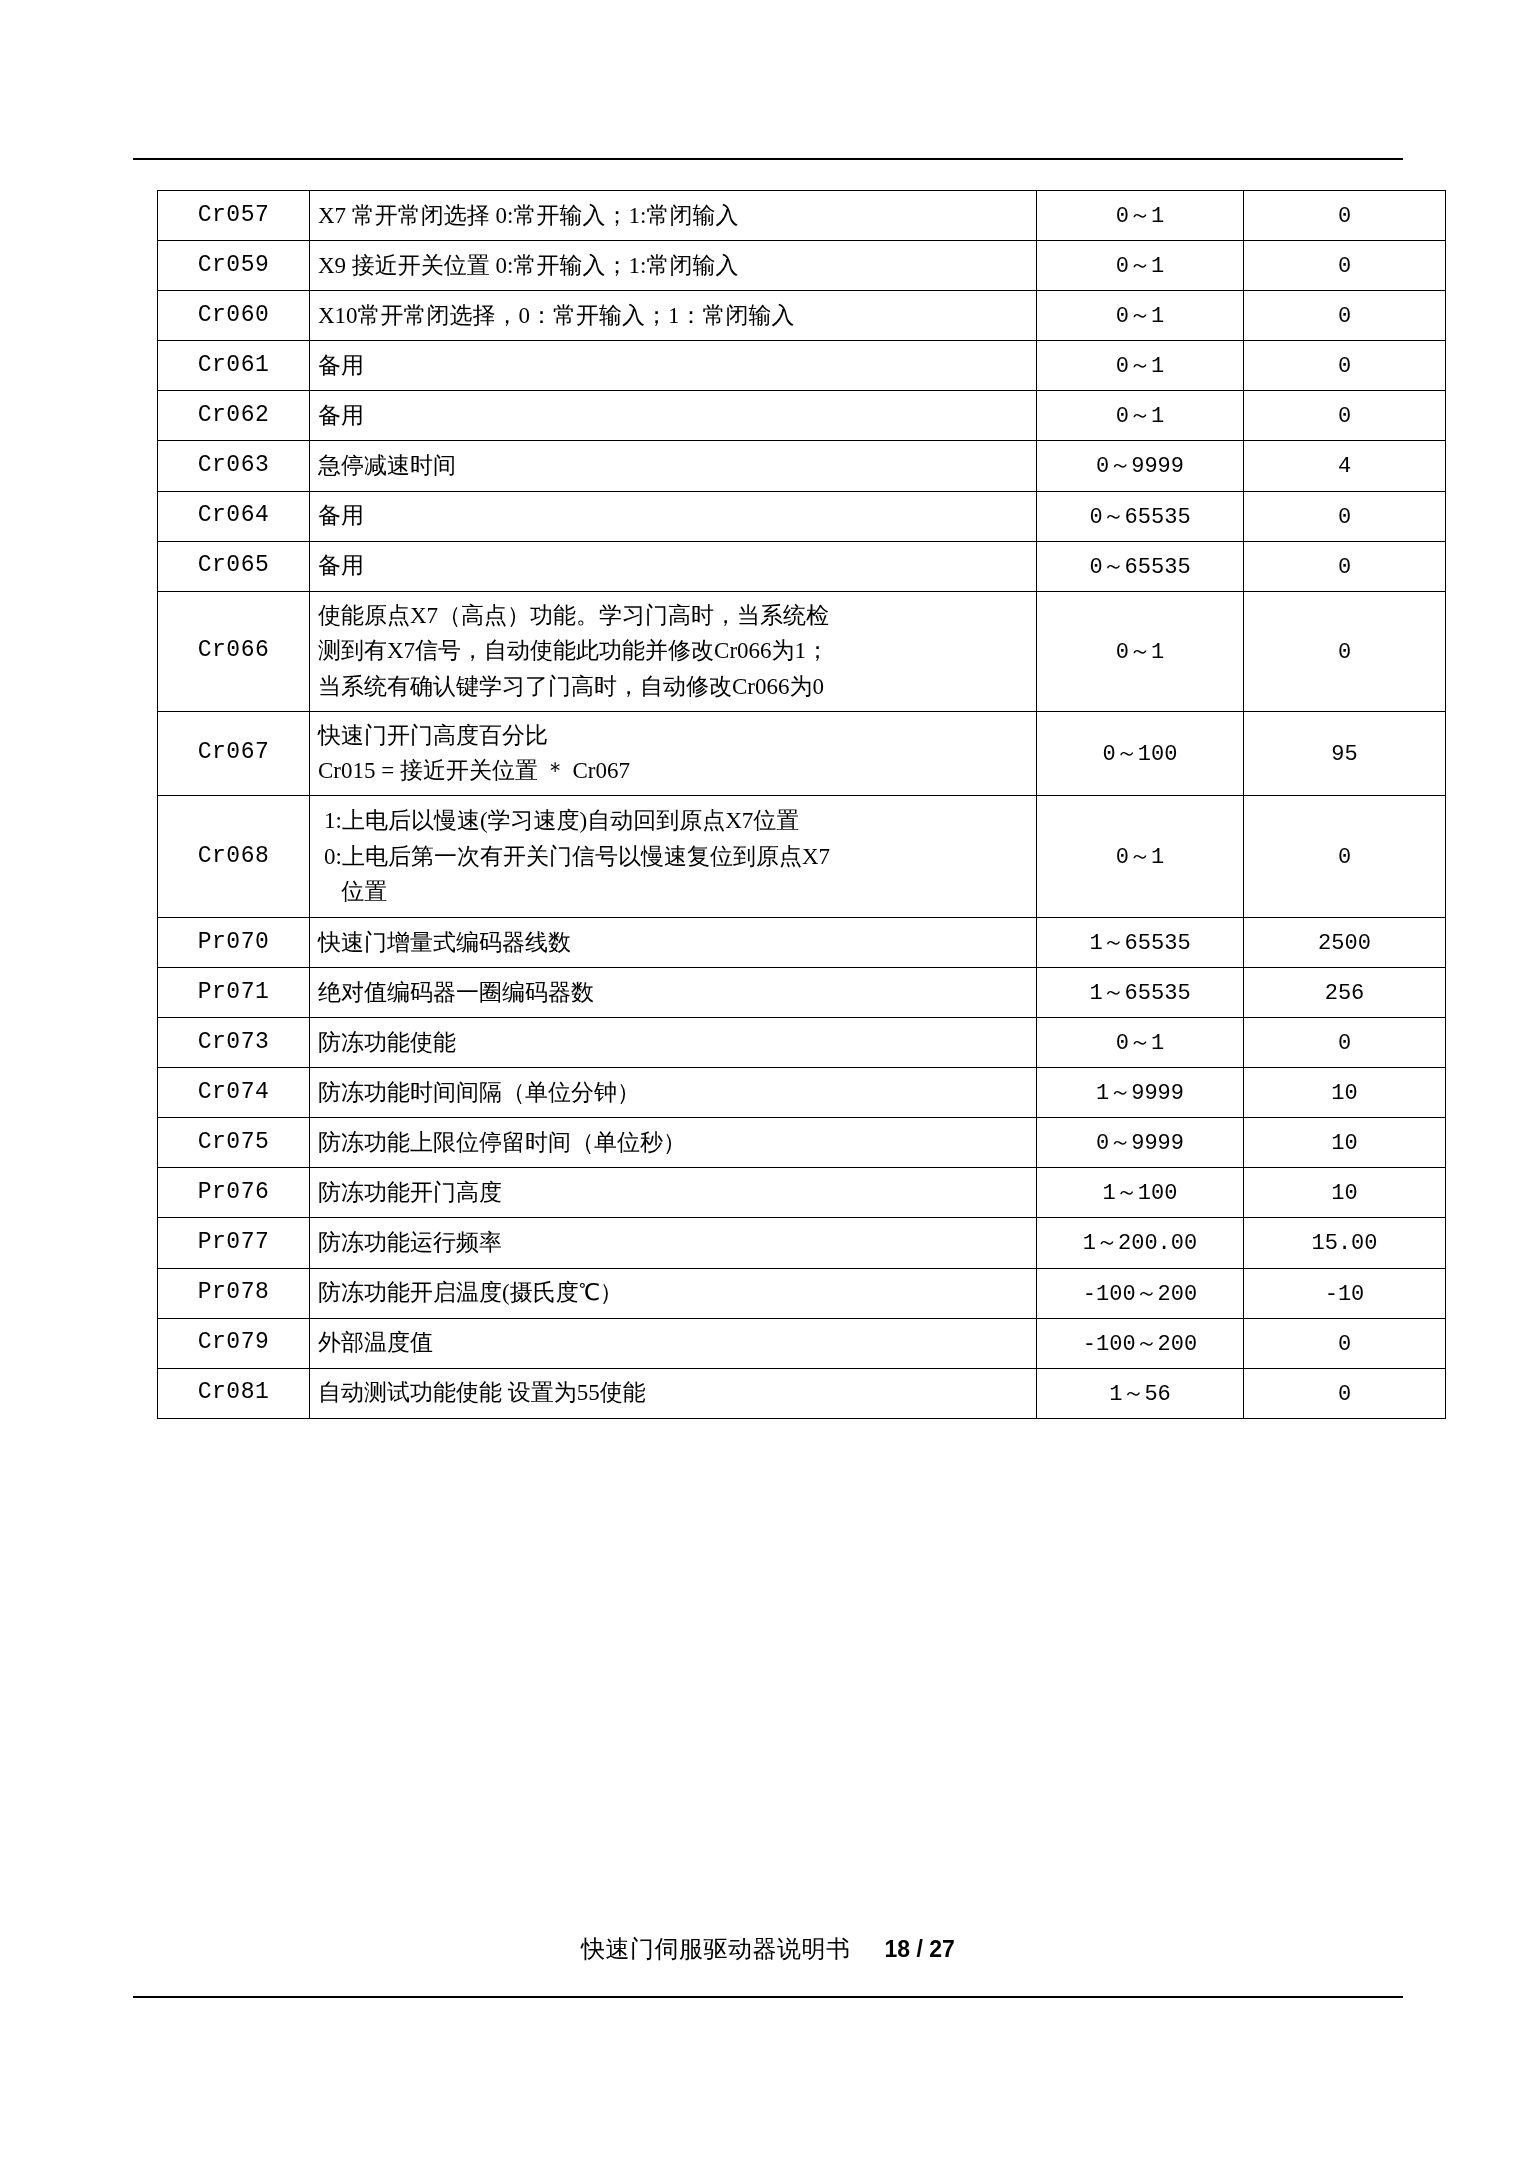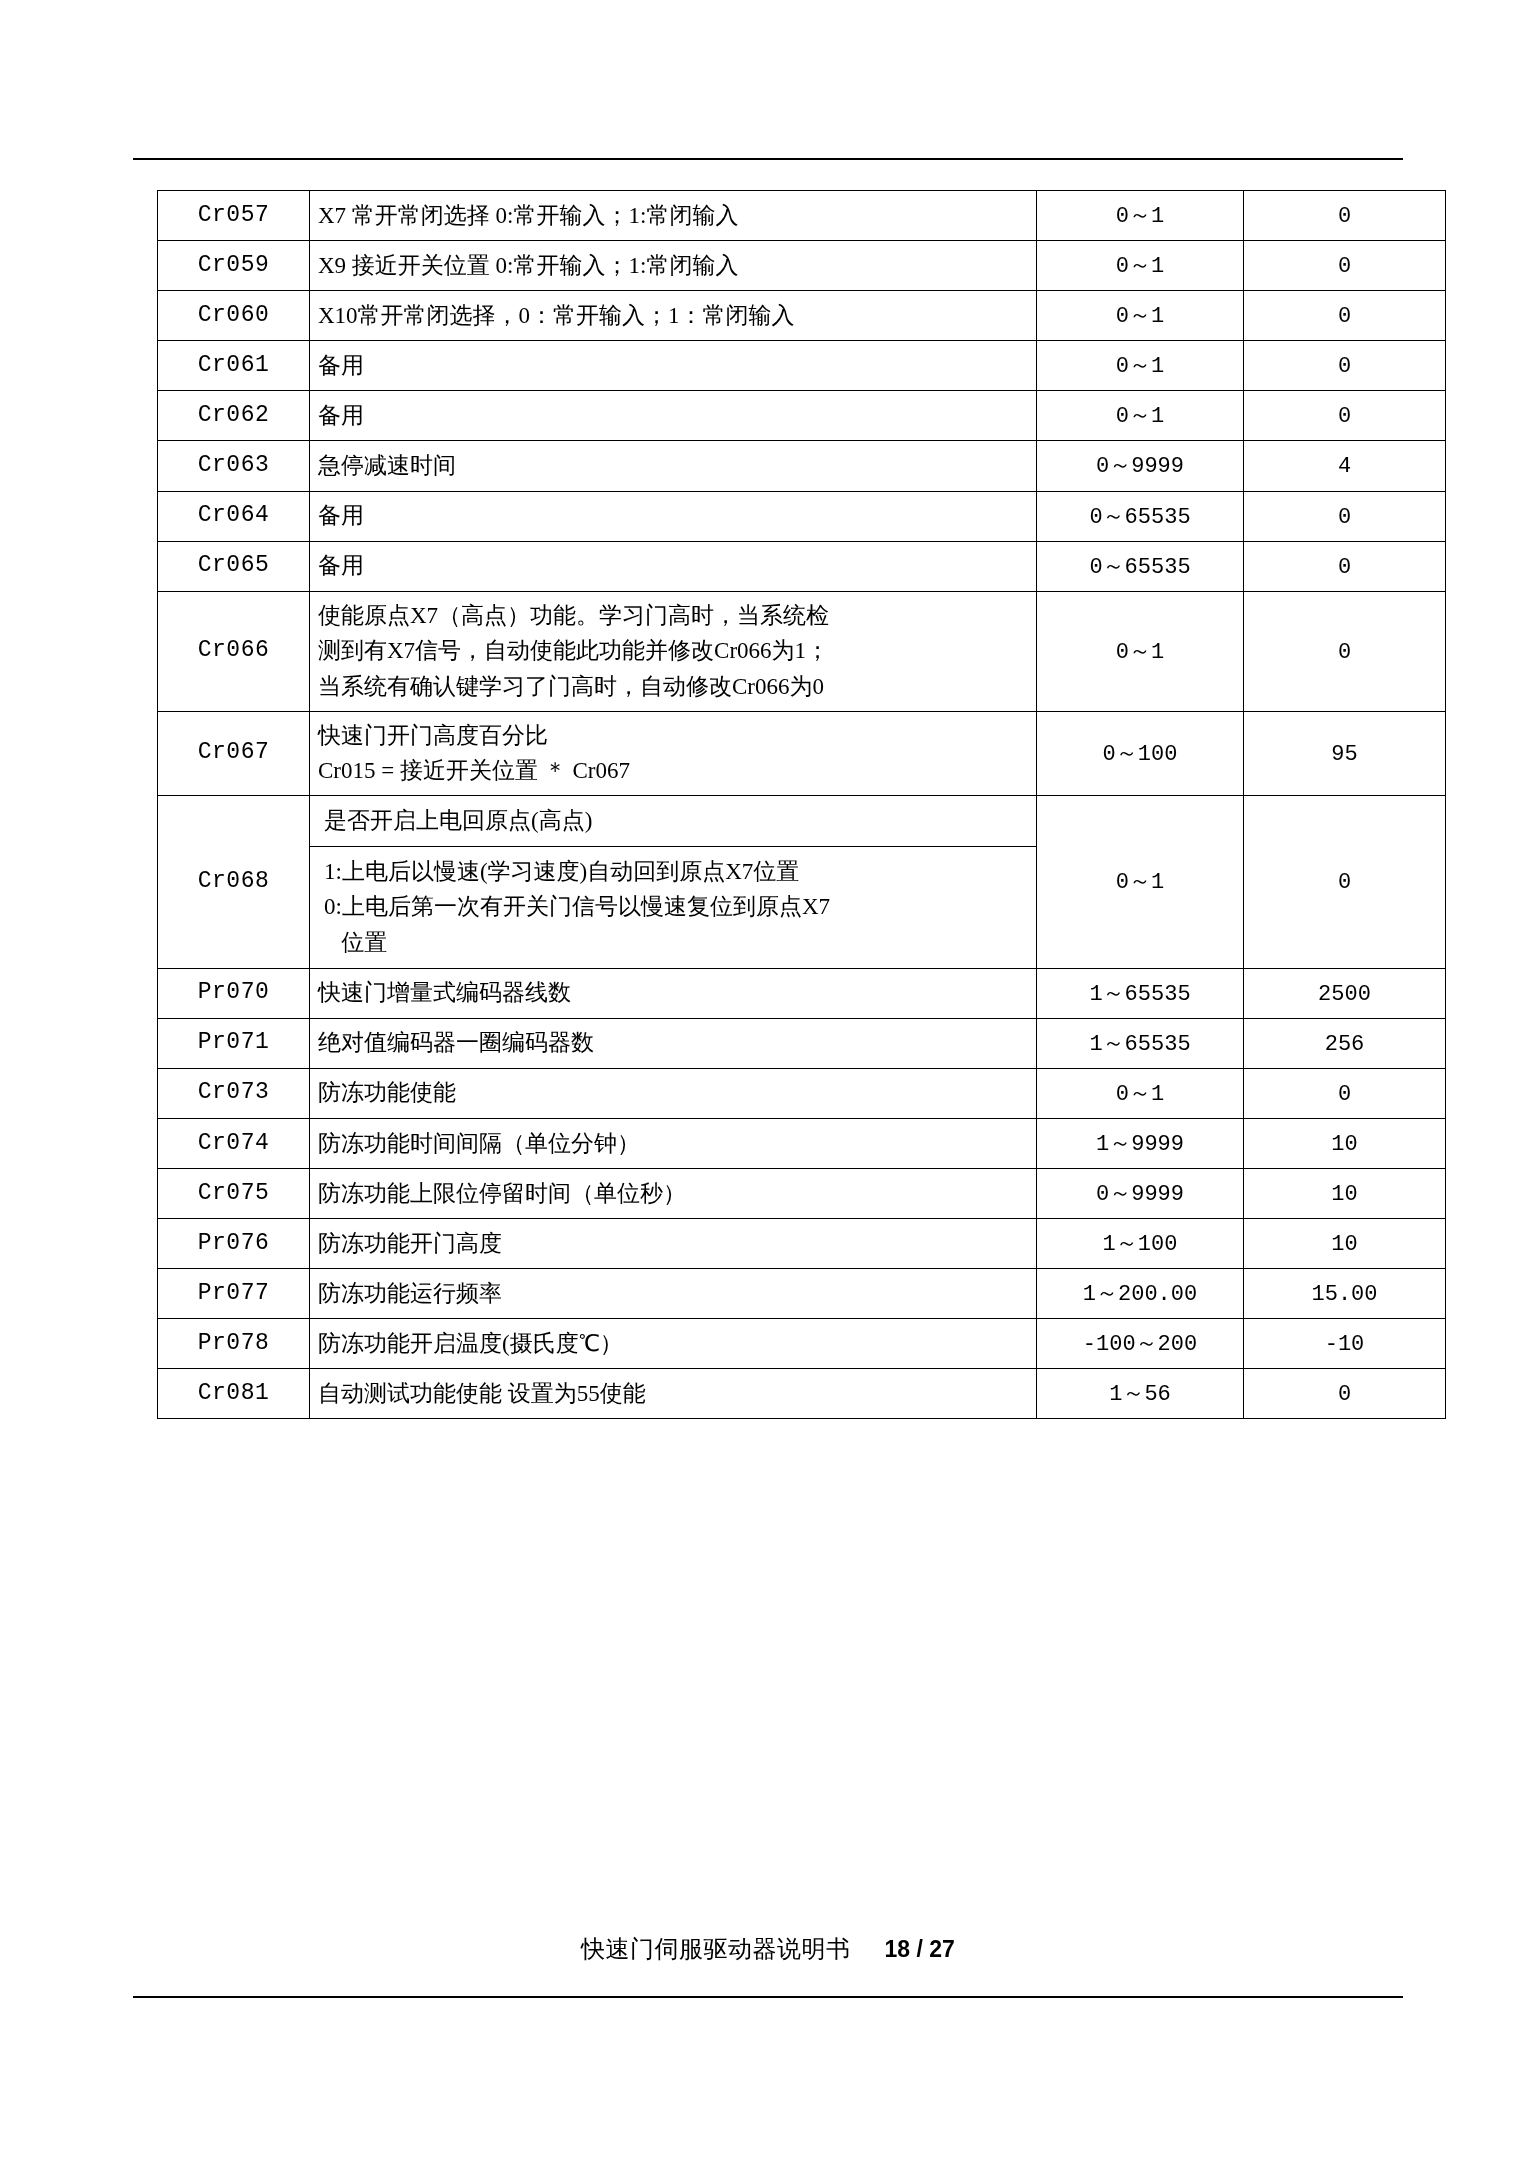--- a/index.html
+++ b/index.html
@@ -218,23 +218,20 @@
             </td>
             <td class="c-range"><span class="mono nowrap">0～100</span></td>
             <td class="c-default"><span class="mono nowrap">95</span></td>
           </tr>
           <tr>
             <td class="c-code">Cr068</td>
             <td class="c-desc sub-cell">
               <table class="inner">
                 <tbody>
                   <tr>
-                    <td style="white-space: pre-wrap;">是否开启上电回原点(高点)</td>
-                  </tr>
-                  <tr>
                     <td style="white-space: pre-wrap;">1:上电后以慢速(学习速度)自动回到原点X7位置
 0:上电后第一次有开关门信号以慢速复位到原点X7
    位置</td>
                   </tr>
                 </tbody>
               </table>
             </td>
             <td class="c-range"><span class="mono nowrap">0～1</span></td>
             <td class="c-default"><span class="mono nowrap">0</span></td>
           </tr>
@@ -280,20 +277,26 @@
             <td class="c-range"><span class="mono nowrap">1～200.00</span></td>
             <td class="c-default"><span class="mono nowrap">15.00</span></td>
           </tr>
           <tr>
             <td class="c-code">Pr078</td>
             <td class="c-desc desc-big">防冻功能开启温度(摄氏度℃）</td>
             <td class="c-range"><span class="mono nowrap">-100～200</span></td>
             <td class="c-default"><span class="mono nowrap">-10</span></td>
           </tr>
           <tr>
+            <td class="c-code">Cr079</td>
+            <td class="c-desc desc-big">外部温度值</td>
+            <td class="c-range"><span class="mono nowrap">-100～200</span></td>
+            <td class="c-default"><span class="mono nowrap">0</span></td>
+          </tr>
+          <tr>
             <td class="c-code">Cr081</td>
             <td class="c-desc desc-big">自动测试功能使能    设置为55使能</td>
             <td class="c-range"><span class="mono nowrap">1～56</span></td>
             <td class="c-default"><span class="mono nowrap">0</span></td>
           </tr>
         </tbody>
     </table>
   </div>
 
   <div class="footer-rule"></div>

